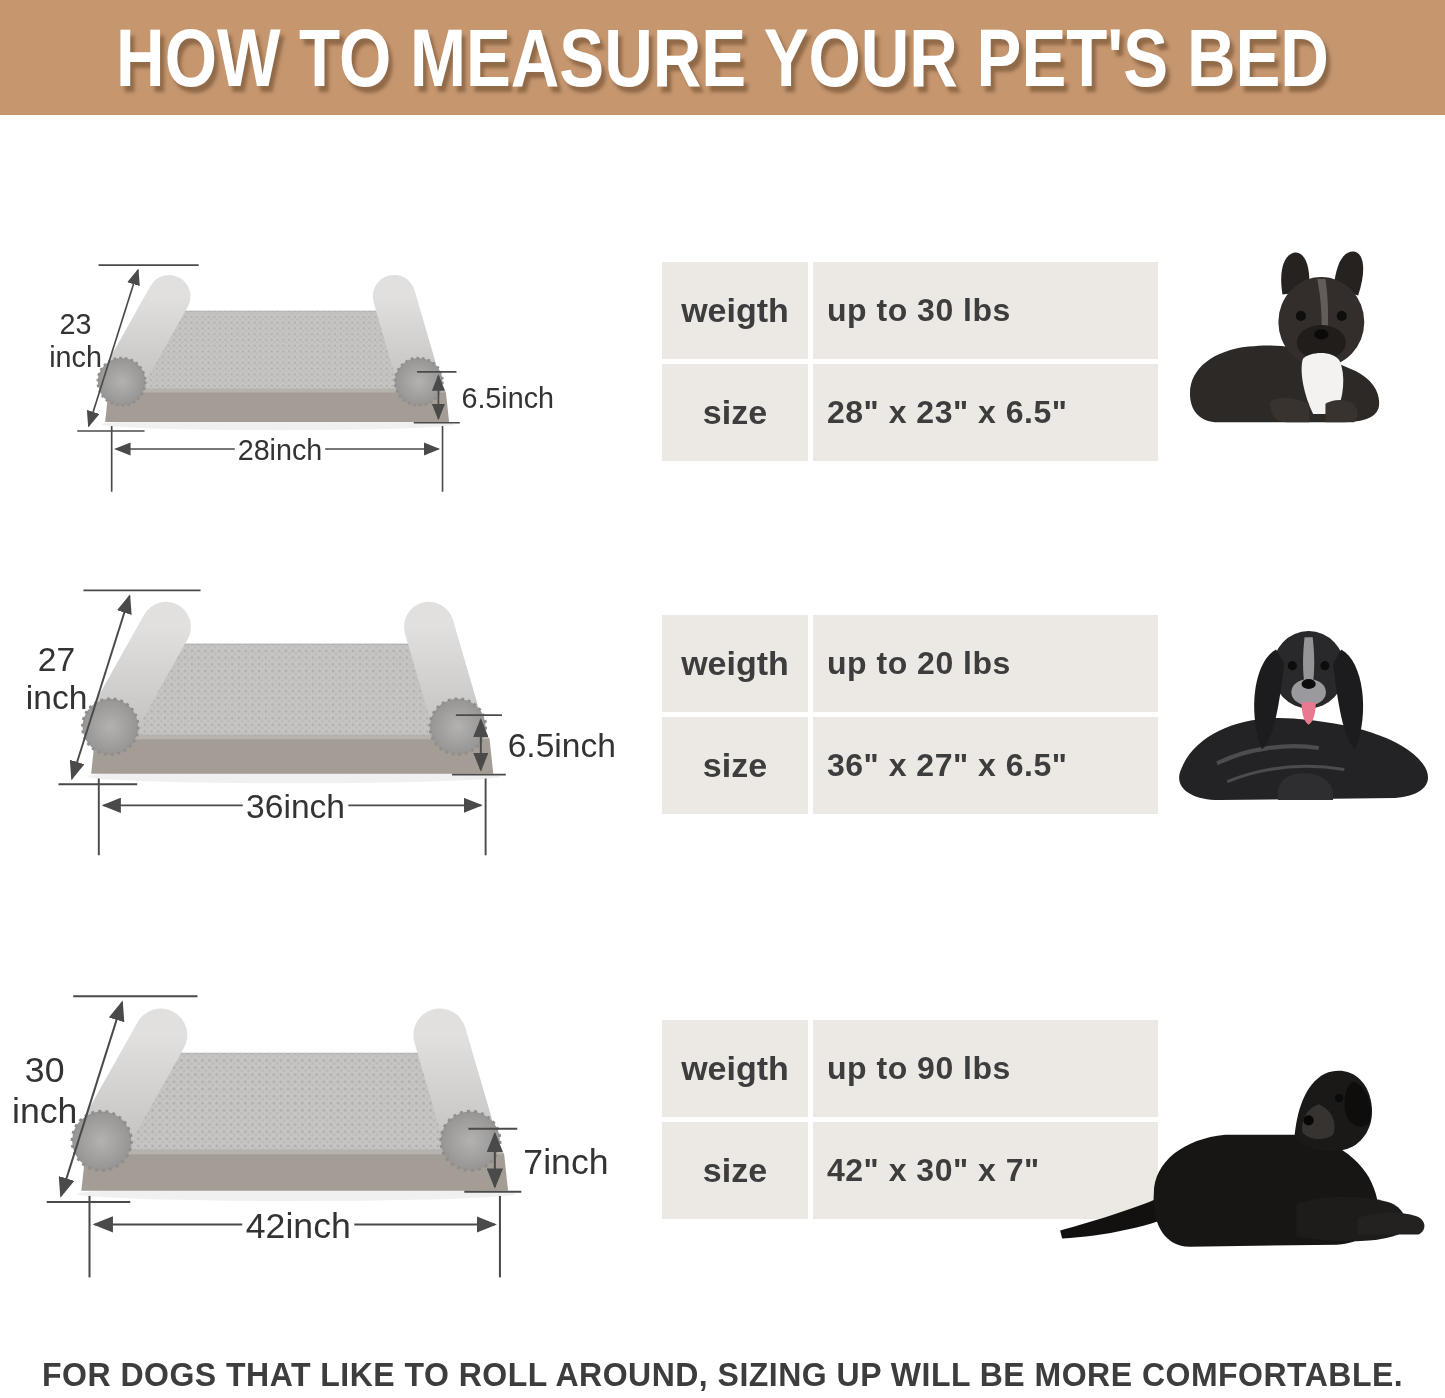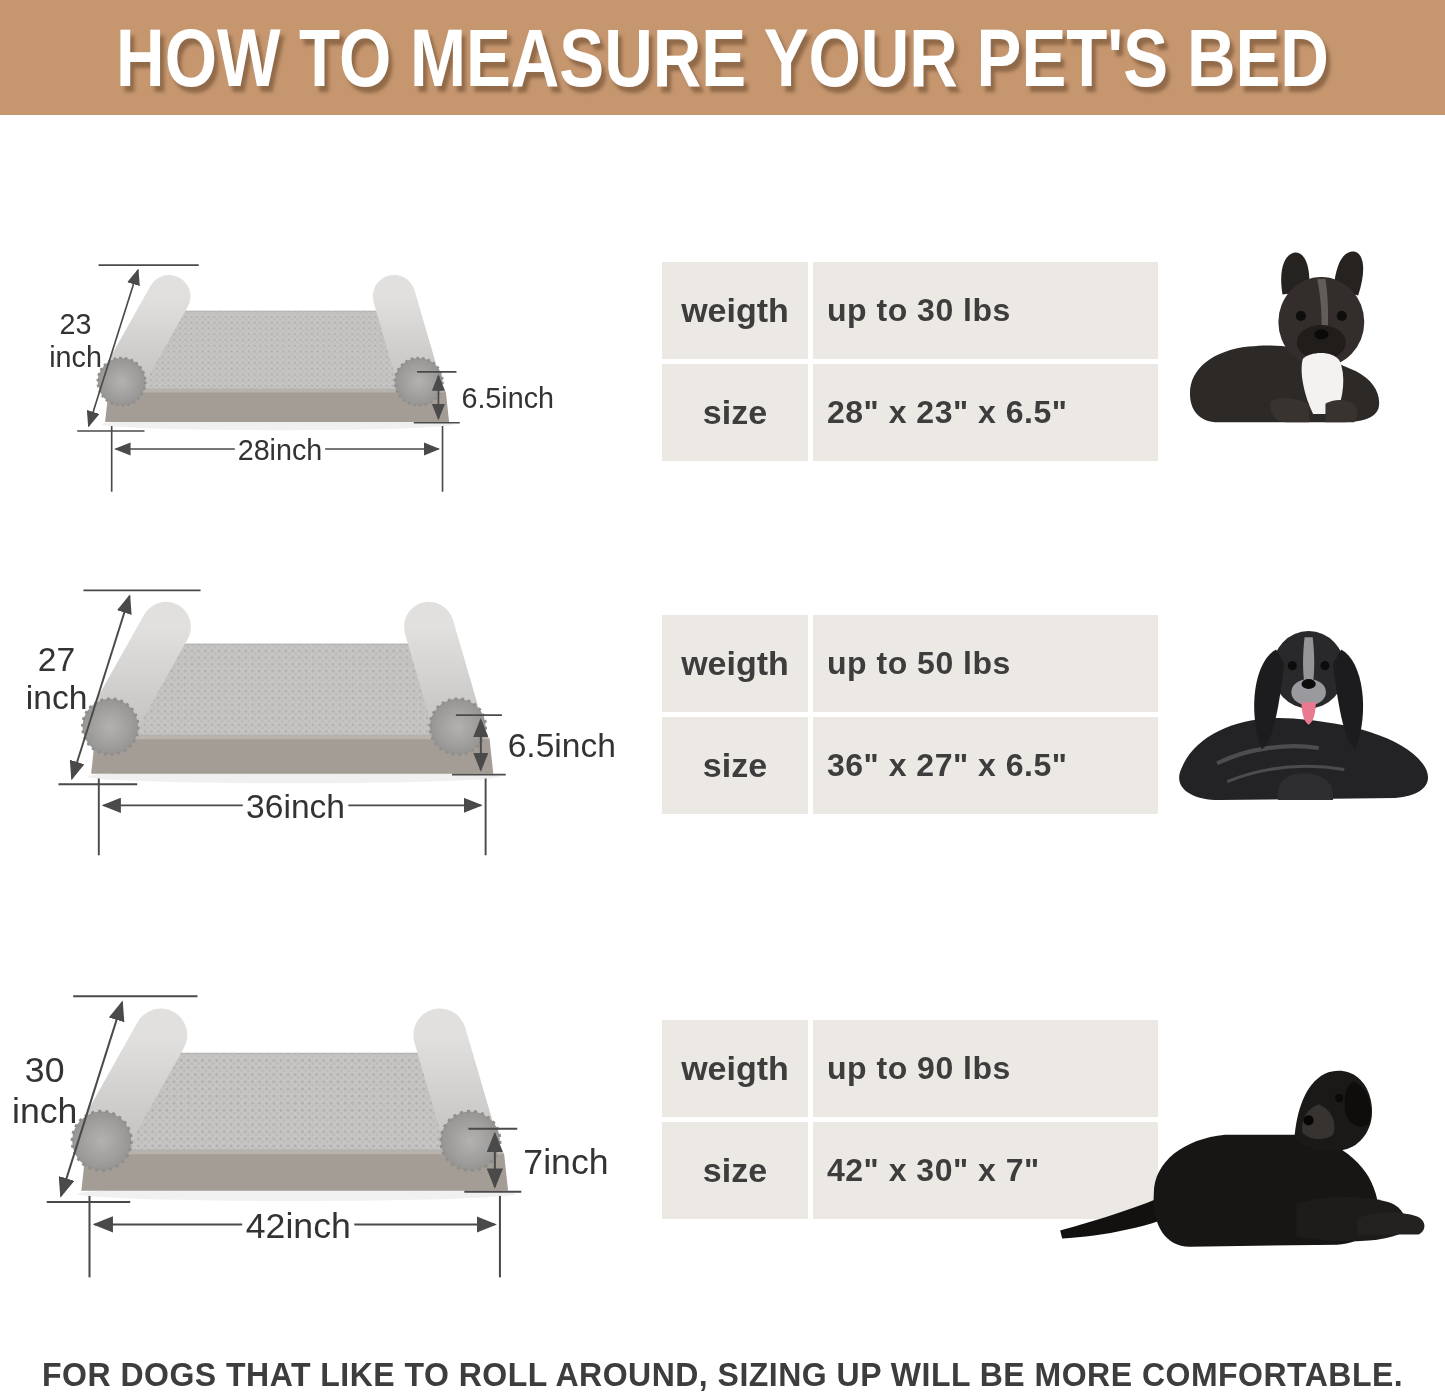--- a/index.html
+++ b/index.html
@@ -115,21 +115,21 @@
     <use href="#bedShape"></use>
     <use href="#dimLines"></use>
     <text class="dim" x="36" y="100" text-anchor="middle">27</text>
     <text class="dim" x="36" y="140" text-anchor="middle">inch</text>
     <text class="dim" x="285" y="253" text-anchor="middle">36inch</text>
     <text class="dim" x="506" y="190">6.5inch</text>
   </svg>
 
   <div class="spec" style="left:662px;top:615px">
     <div class="cell lab">weigth</div>
-    <div class="cell val">up to 50 lbs</div>
+    <div class="cell val">up to 20 lbs</div>
     <div class="cell lab">size</div>
     <div class="cell val">36" x 27" x 6.5"</div>
   </div>
 
   <svg class="dog" style="left:1156px;top:610px" width="290" height="205" viewBox="0 0 285 200">
     <path d="M25,155 C40,118 88,102 135,106 C190,110 242,124 262,150 C274,166 266,182 235,184 L62,186 C35,186 16,174 25,155 Z" fill="#232224"></path>
     <path d="M60,150 C90,135 130,130 160,135" stroke="#77767a" stroke-width="4" fill="none" opacity="0.5"></path>
     <path d="M70,168 C110,152 150,150 185,156" stroke="#8b8a8e" stroke-width="3" fill="none" opacity="0.4"></path>
     <ellipse cx="150" cy="58" rx="36" ry="38" fill="#29282a"></ellipse>
     <path d="M118,38 C96,50 90,100 104,136 C116,128 122,86 126,52 Z" fill="#1c1b1d"></path>

